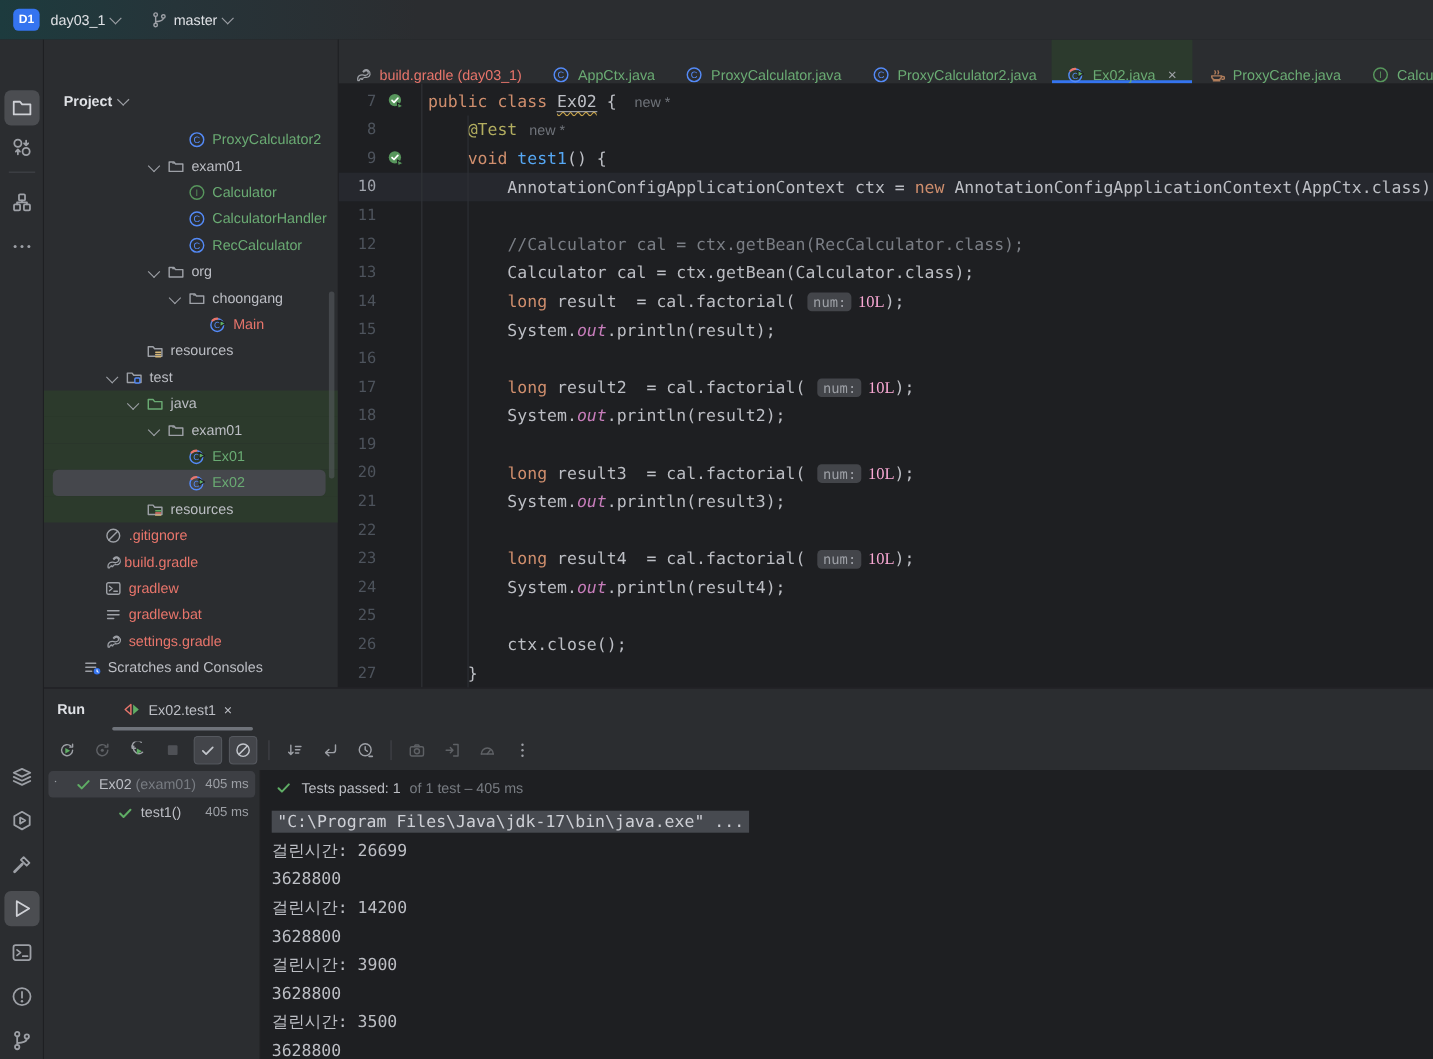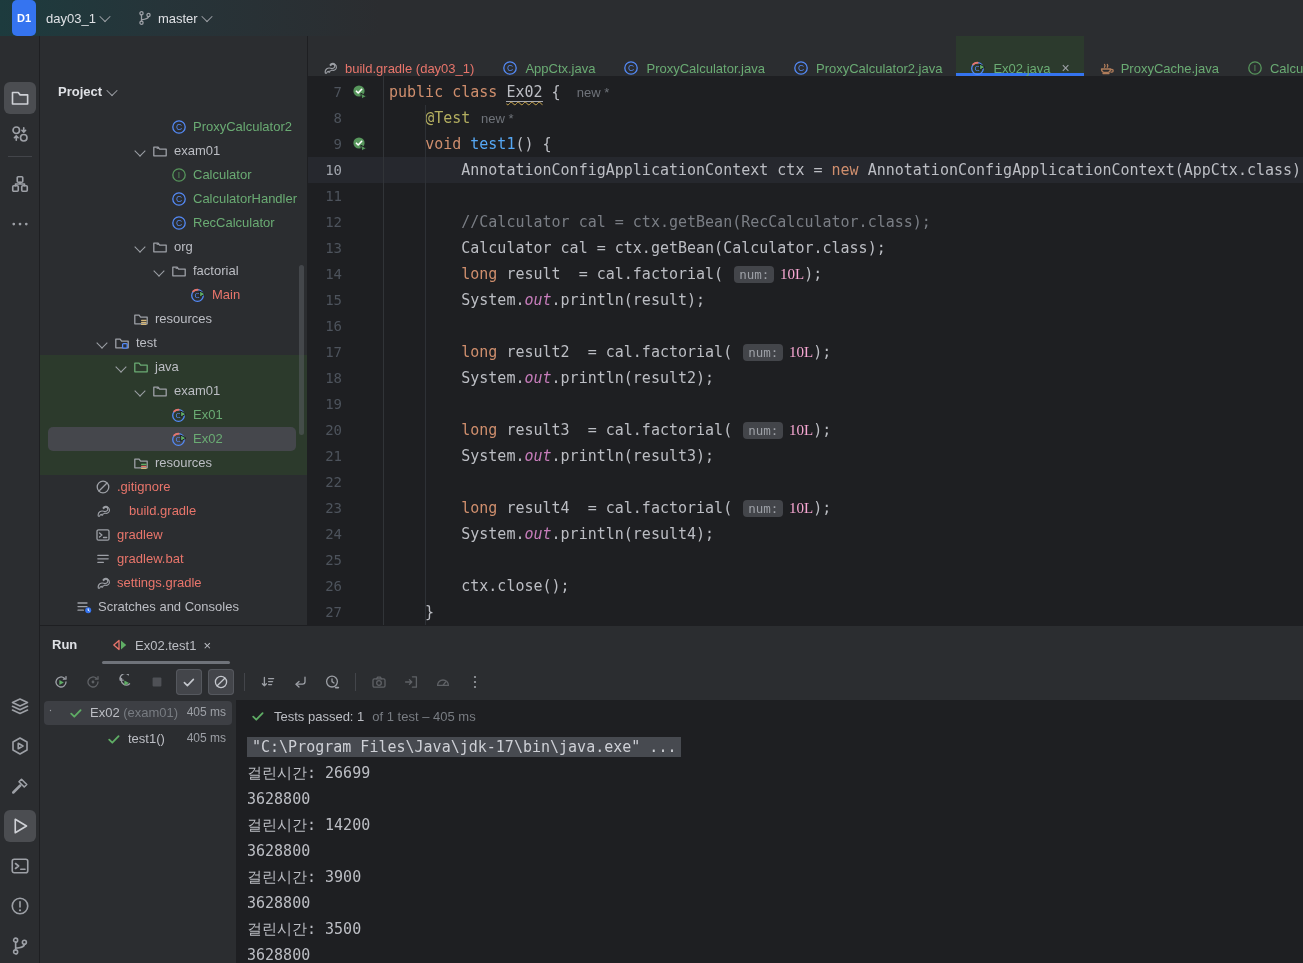--- a/index.html
+++ b/index.html
@@ -3,21 +3,21 @@
 <meta charset="utf-8">
 <style>
   * { margin:0; padding:0; box-sizing:border-box; }
   html,body { width:1303px; height:963px; overflow:hidden; background:#1e1f22;
     font-family:"Liberation Sans", sans-serif; color:#bcbec4; }
 
   
   #topbar { position:absolute; left:0; top:0; width:1303px; height:36px;
     background:linear-gradient(90deg,#1d3b3e 0px,#263439 160px,#2b2d30 380px,#2b2d30 100%);
     display:flex; align-items:center; }
-  .proj-badge { width:24px; height:36px; background:#3574f0; border-radius:5px;
+  .proj-badge { width:24px; height:20px; background:#3574f0; border-radius:5px;
     color:#fff; font-size:11px; font-weight:bold; display:flex; align-items:center;
     justify-content:center; margin-left:12px; }
   .topbar-item { display:flex; align-items:center; gap:5px; margin-left:10px;
     color:#dfe1e5; font-size:13px; }
   .chev { width:8px; height:8px; border-right:1.5px solid #9da0a6; border-bottom:1.5px solid #9da0a6;
     transform:rotate(45deg) translate(-1px,-1px); display:inline-block; }
 
   
   #leftrail { position:absolute; left:0; top:36px; width:40px; height:927px;
     background:#2b2d30; border-right:1px solid #1e1f22; }
@@ -297,21 +297,21 @@
         <span class="lbl c-white" style="left: 134px;">org</span>
       </div>
       <div class="trow">
         <span class="texp exp-open" style="left: 115px;"></span>
         <span class="ticon" style="left: 131px;">
           <svg width="16" height="16" viewBox="0 0 16 16" fill="none" stroke="#9da0a6" stroke-width="1.3" stroke-linecap="round" stroke-linejoin="round">
             <path d="M1.8 12.8v-8.6h4.3l1.5 1.9h6.6v6.7z"></path>
             <rect x="4.6" y="4.6" width="2.2" height="1.2" fill="#9da0a6" stroke="none"></rect>
           </svg>
         </span>
-        <span class="lbl c-white" style="left: 153px;">factorial</span>
+        <span class="lbl c-white" style="left: 153px;">choongang</span>
       </div>
       <div class="trow">
         <span class="ticon" style="left: 150px;">
           <svg width="16" height="16" viewBox="0 0 16 16" fill="none" stroke="#9da0a6" stroke-width="1.3" stroke-linecap="round" stroke-linejoin="round">
             <circle cx="7.5" cy="8.5" r="5.8" stroke="#548af7"></circle>
             <text x="7.5" y="11.4" text-anchor="middle" font-size="8" fill="#548af7" stroke="none" font-family="Liberation Sans">C</text>
             <path d="M3.2 4.4A5.8 5.8 0 0 1 7.5 2.7" stroke="#e8756b" stroke-width="2"></path>
             <path d="M10 4.2l5 2.9-5 2.9z" fill="#5fad65" stroke="#1e1f22" stroke-width="1"></path>
           </svg>
         </span>
@@ -397,21 +397,21 @@
           </svg>
         </span>
         <span class="lbl c-red" style="left: 77px;">.gitignore</span>
       </div>
       <div class="trow">
         <span class="ticon" style="left: 55px;">
           <svg width="16" height="16" viewBox="0 0 16 16" fill="none" stroke="#9da0a6" stroke-width="1.3" stroke-linecap="round" stroke-linejoin="round">
             <path d="M12.9 4.1a2.8 2.8 0 0 0-4-.1L8 4.9l.7.7 .8-.7a1.9 1.9 0 0 1 2.7 2.7c-2.4 2.4-4.3-1-7.4 1.1-1.4 1-1.9 2.7-1.5 4.5h1.3c.3-1 .9-1.7 1.8-1.9l.3.9h.9l.3-1.2c.6-.2 1.3-.4 1.9-.9 2 .9 4-.3 4.6-2.3a4.1 4.1 0 0 0-1.5-3.7z" stroke-width="1.1"></path>
           </svg>
         </span>
-        <span class="lbl c-red" style="left: 89px;">build.gradle</span>
+        <span class="lbl c-red" style="left: 73px;">build.gradle</span>
       </div>
       <div class="trow">
         <span class="ticon" style="left: 55px;">
           <svg width="16" height="16" viewBox="0 0 16 16" fill="none" stroke="#9da0a6" stroke-width="1.3" stroke-linecap="round" stroke-linejoin="round">
             <rect x="2" y="2.8" width="12" height="10.4" rx="1.5"></rect>
             <path d="M4.5 6l2.4 2-2.4 2M8.5 10.5h3.2"></path>
           </svg>
         </span>
         <span class="lbl c-red" style="left: 77px;">gradlew</span>
       </div>

